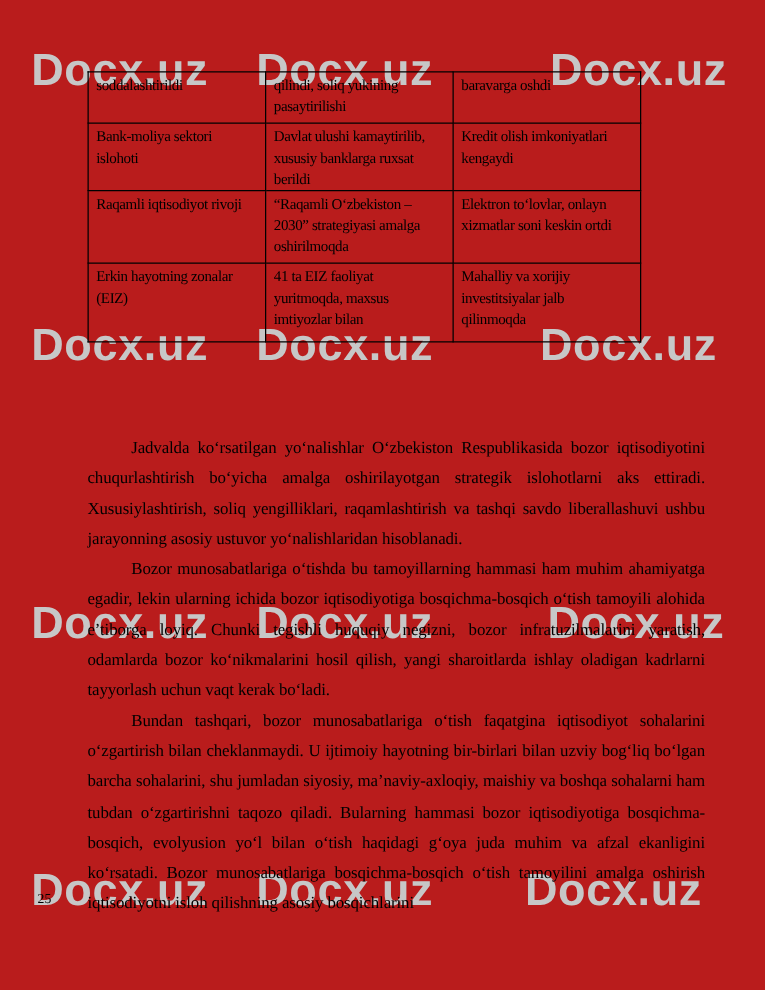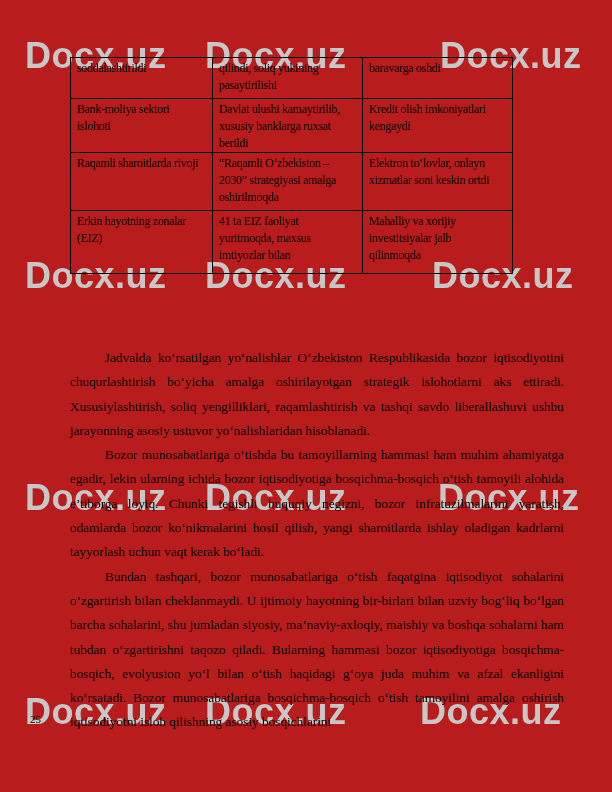--- a/index.html
+++ b/index.html
@@ -76,21 +76,21 @@
       <tr style="height:54px">
         <td>Bank-moliya sektori
 islohoti</td>
         <td>Davlat ulushi kamaytirilib,
 xususiy banklarga ruxsat
 berildi</td>
         <td>Kredit olish imkoniyatlari
 kengaydi</td>
       </tr>
       <tr style="height:58px">
-        <td>Raqamli sharoitlarda rivoji</td>
+        <td>Raqamli iqtisodiyot rivoji</td>
         <td>“Raqamli O‘zbekiston –
 2030” strategiyasi amalga
 oshirilmoqda</td>
         <td>Elektron to‘lovlar, onlayn
 xizmatlar soni keskin ortdi</td>
       </tr>
       <tr style="height:63px">
         <td>Erkin hayotning zonalar
 (EIZ)</td>
         <td>41 ta EIZ faoliyat

